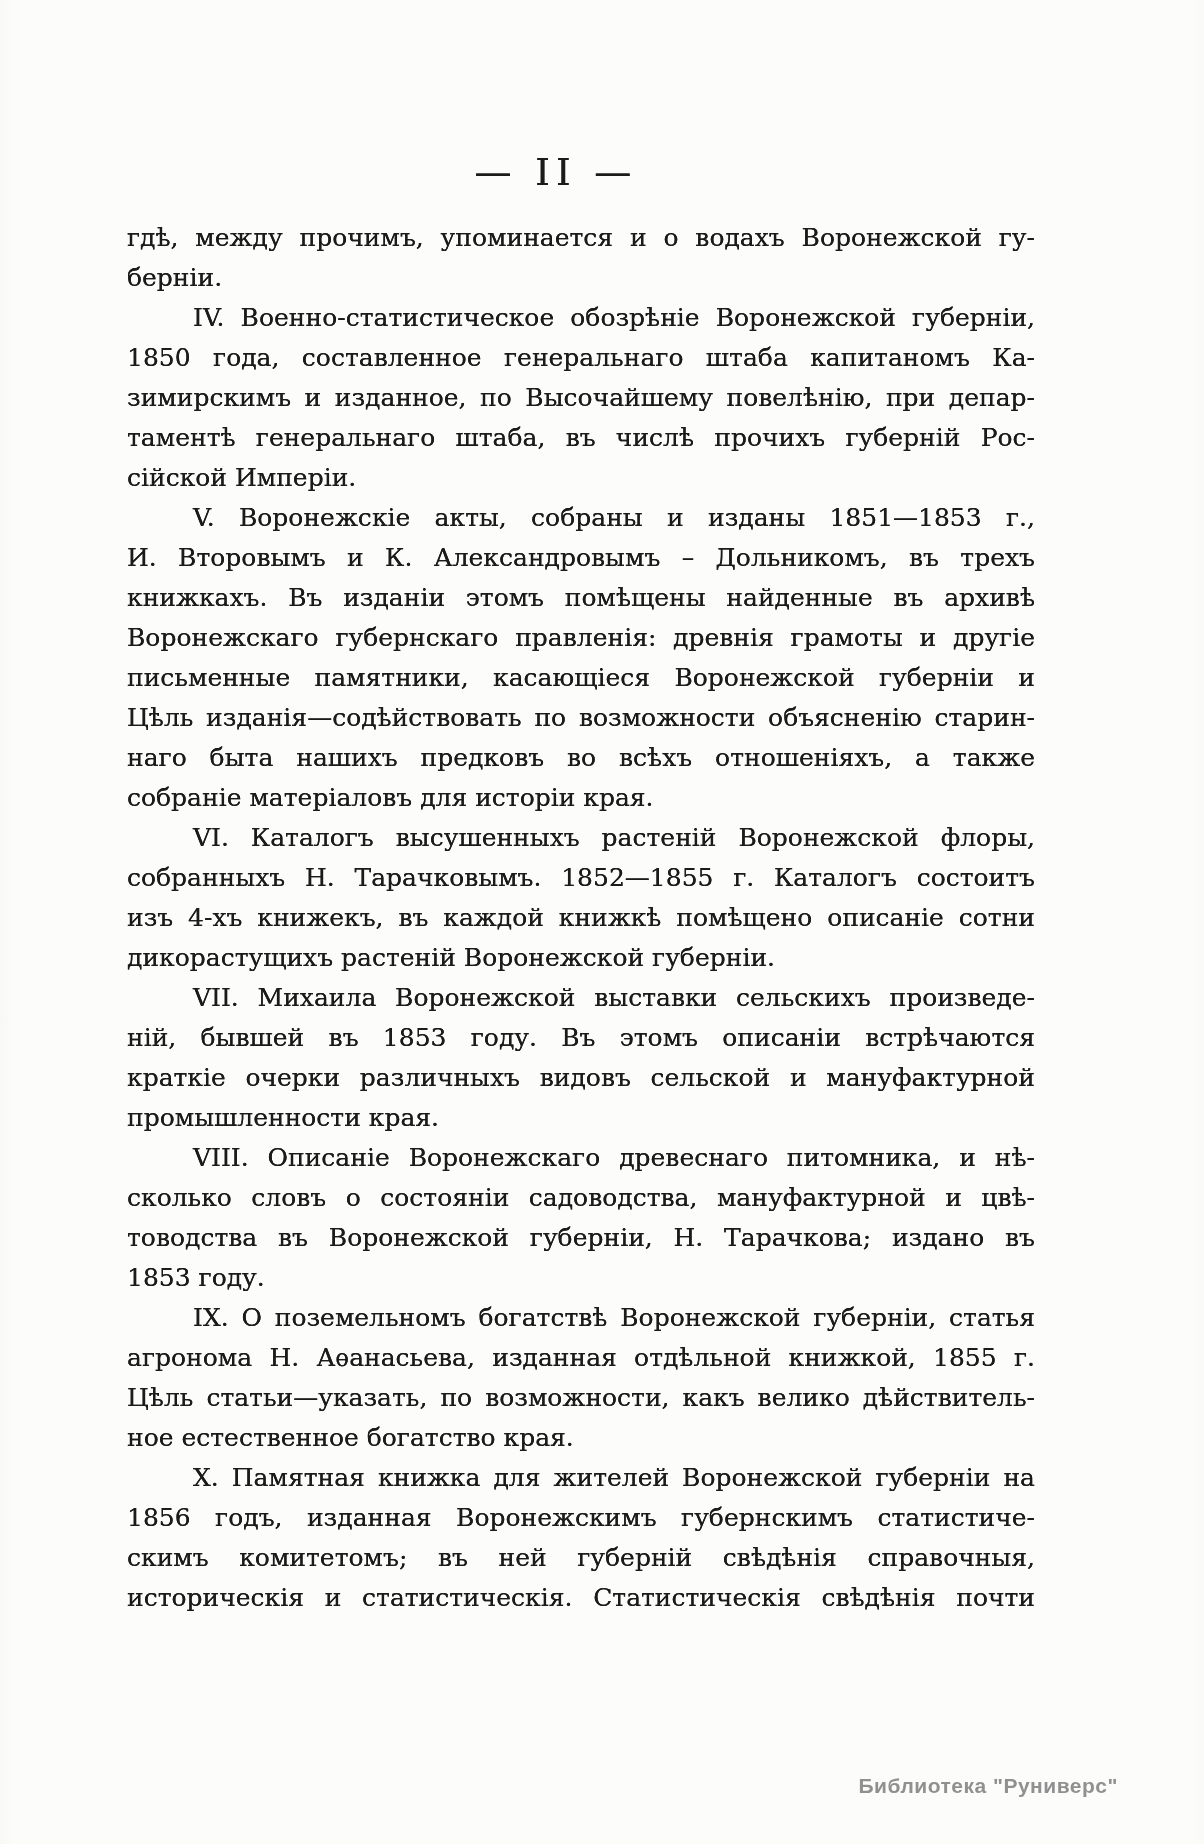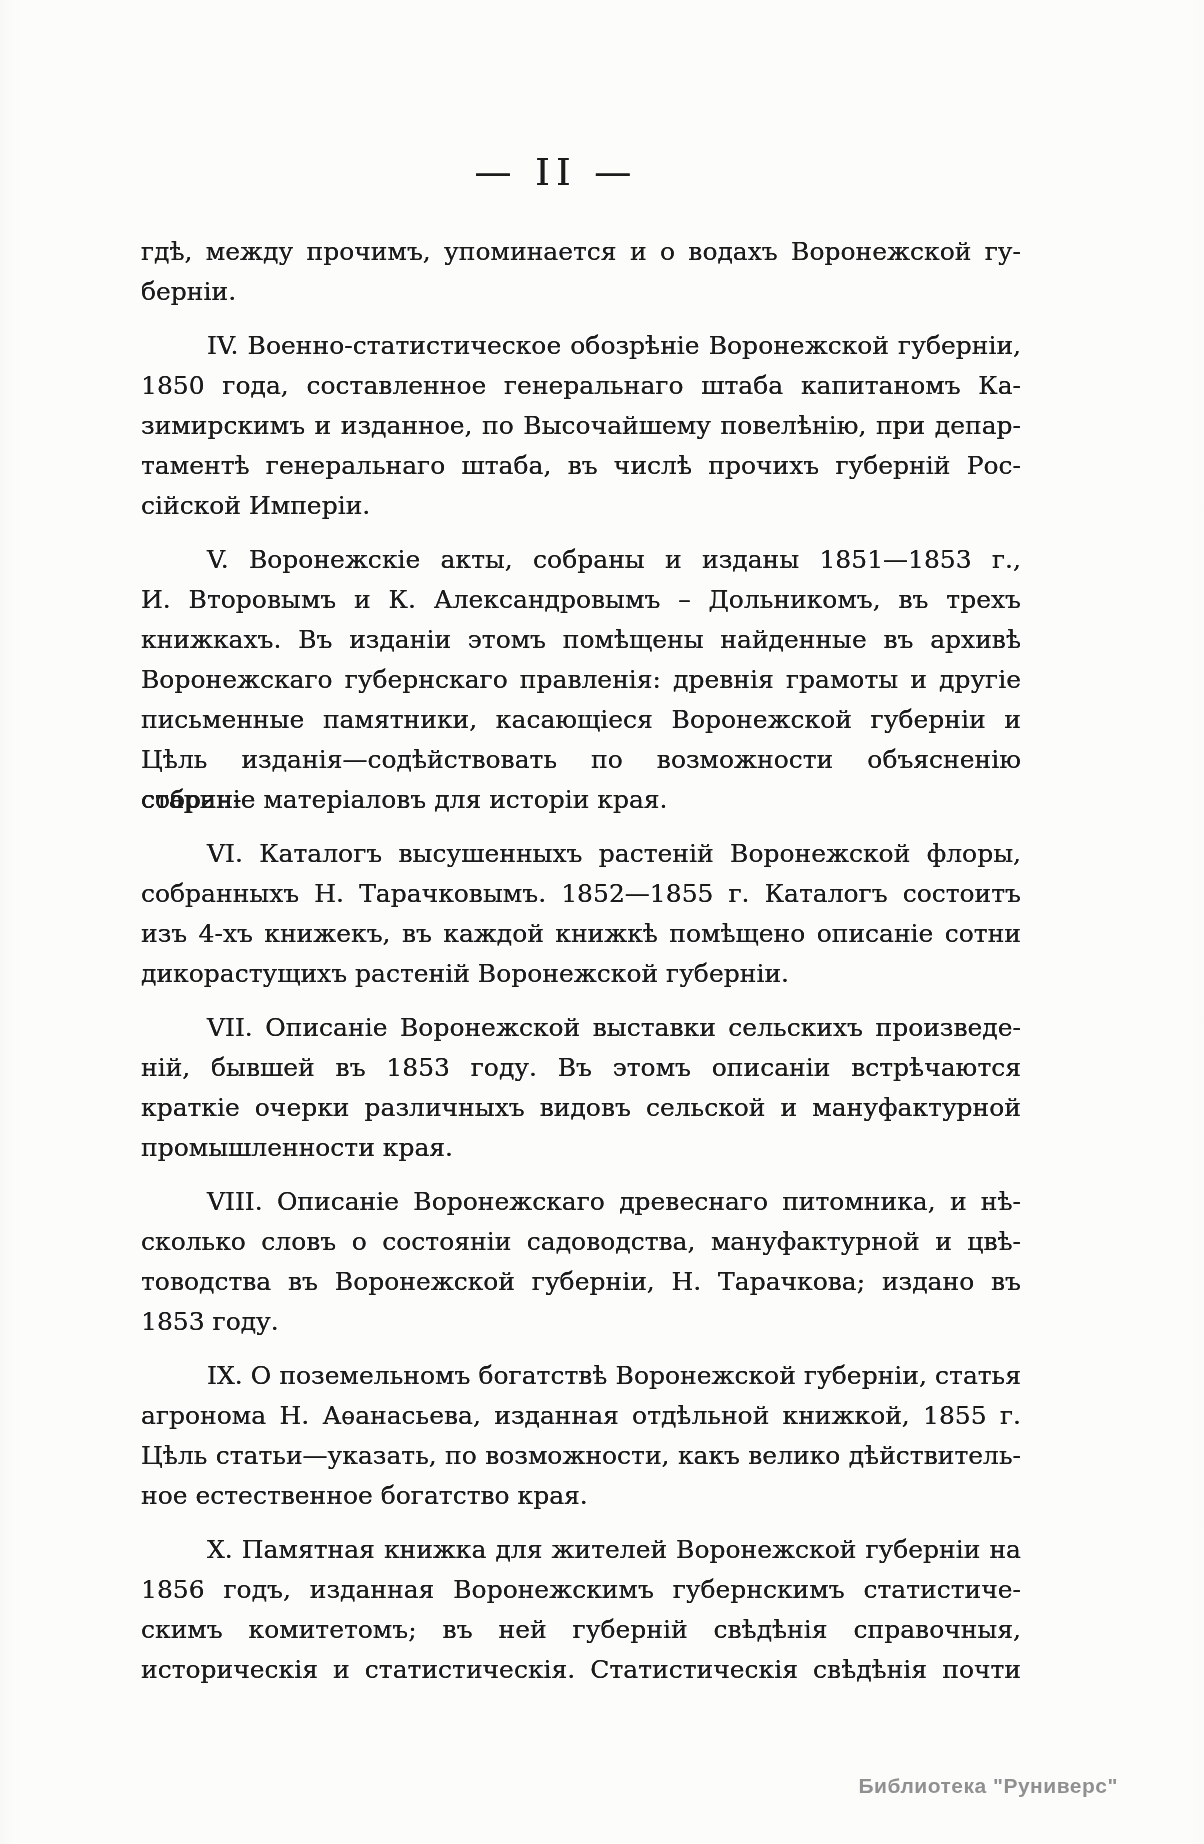--- a/index.html
+++ b/index.html
@@ -27,21 +27,21 @@
     font-size: 37px;
     letter-spacing: 6px;
     text-shadow: 0 0 0.5px currentColor;
   }
   .text-block {
     position: absolute;
     left: 127px;
     top: 218px;
     width: 908px;
   }
-  .para { margin: 14px; padding: 0; }
+  .para { margin: 0; padding: 0; }
   .line {
     height: 40px;
     line-height: 40px;
     font-size: 25px;
     text-align: justify;
     text-align-last: justify;
     text-shadow: 0 0 0.5px currentColor;
     white-space: normal;
   }
   .line.indent { text-indent: 66px; }
@@ -75,30 +75,31 @@
         <div class="line">таментѣ генеральнаго штаба, въ числѣ прочихъ губерній Рос-</div>
         <div class="line no-just">сійской Имперіи.</div>
       </div>
       <div class="para">
         <div class="line indent">V. Воронежскіе акты, собраны и изданы 1851—1853 г.,</div>
         <div class="line">И. Второвымъ и К. Александровымъ – Дольникомъ, въ трехъ</div>
         <div class="line">книжкахъ. Въ изданіи этомъ помѣщены найденные въ архивѣ</div>
         <div class="line">Воронежскаго губернскаго правленія: древнія грамоты и другіе</div>
         <div class="line">письменные памятники, касающіеся Воронежской губерніи и</div>
         <div class="line">Цѣль изданія—содѣйствовать по возможности объясненію старин-</div>
+        <div class="line">наго быта нашихъ предковъ во всѣхъ отношеніяхъ, а также</div>
         <div class="line no-just">собраніе матеріаловъ для исторіи края.</div>
       </div>
       <div class="para">
         <div class="line indent">VI. Каталогъ высушенныхъ растеній Воронежской флоры,</div>
         <div class="line">собранныхъ Н. Тарачковымъ. 1852—1855 г. Каталогъ состоитъ</div>
         <div class="line">изъ 4-хъ книжекъ, въ каждой книжкѣ помѣщено описаніе сотни</div>
         <div class="line no-just">дикорастущихъ растеній Воронежской губерніи.</div>
       </div>
       <div class="para">
-        <div class="line indent">VII. Описаніе Воронежской выставки сельскихъ произведе-</div>
+        <div class="line indent">VII. Михаила Воронежской выставки сельскихъ произведе-</div>
         <div class="line">ній, бывшей въ 1853 году. Въ этомъ описаніи встрѣчаются</div>
         <div class="line">краткіе очерки различныхъ видовъ сельской и мануфактурной</div>
         <div class="line no-just">промышленности края.</div>
       </div>
       <div class="para">
         <div class="line indent">VIII. Описаніе Воронежскаго древеснаго питомника, и нѣ-</div>
         <div class="line">сколько словъ о состояніи садоводства, мануфактурной и цвѣ-</div>
         <div class="line">товодства въ Воронежской губерніи, Н. Тарачкова; издано въ</div>
         <div class="line no-just">1853 году.</div>
       </div>

